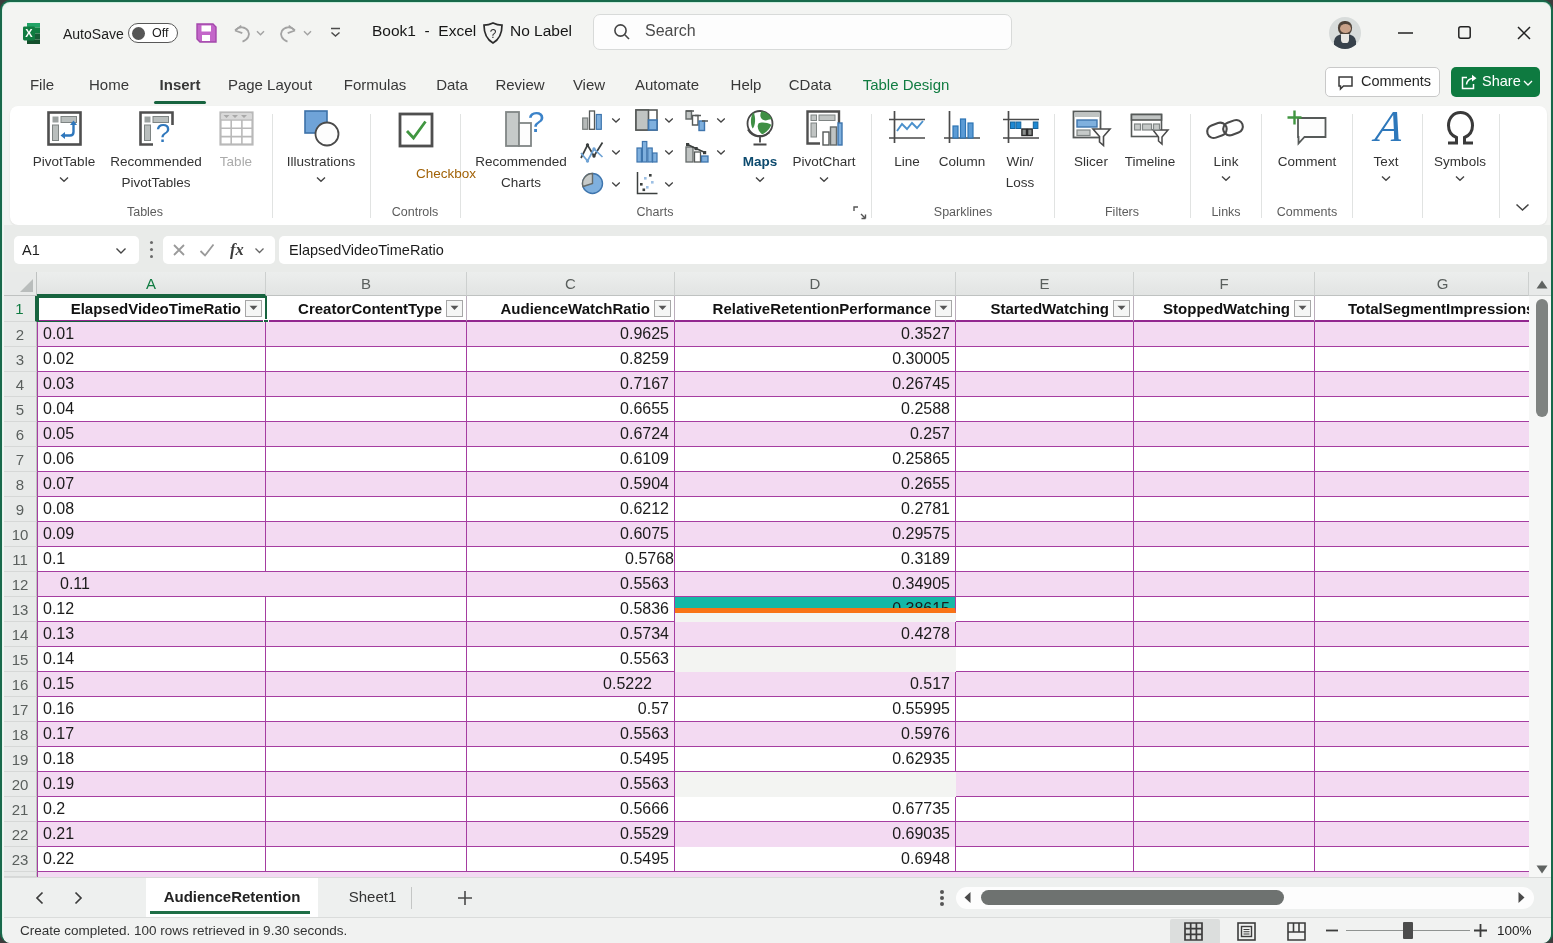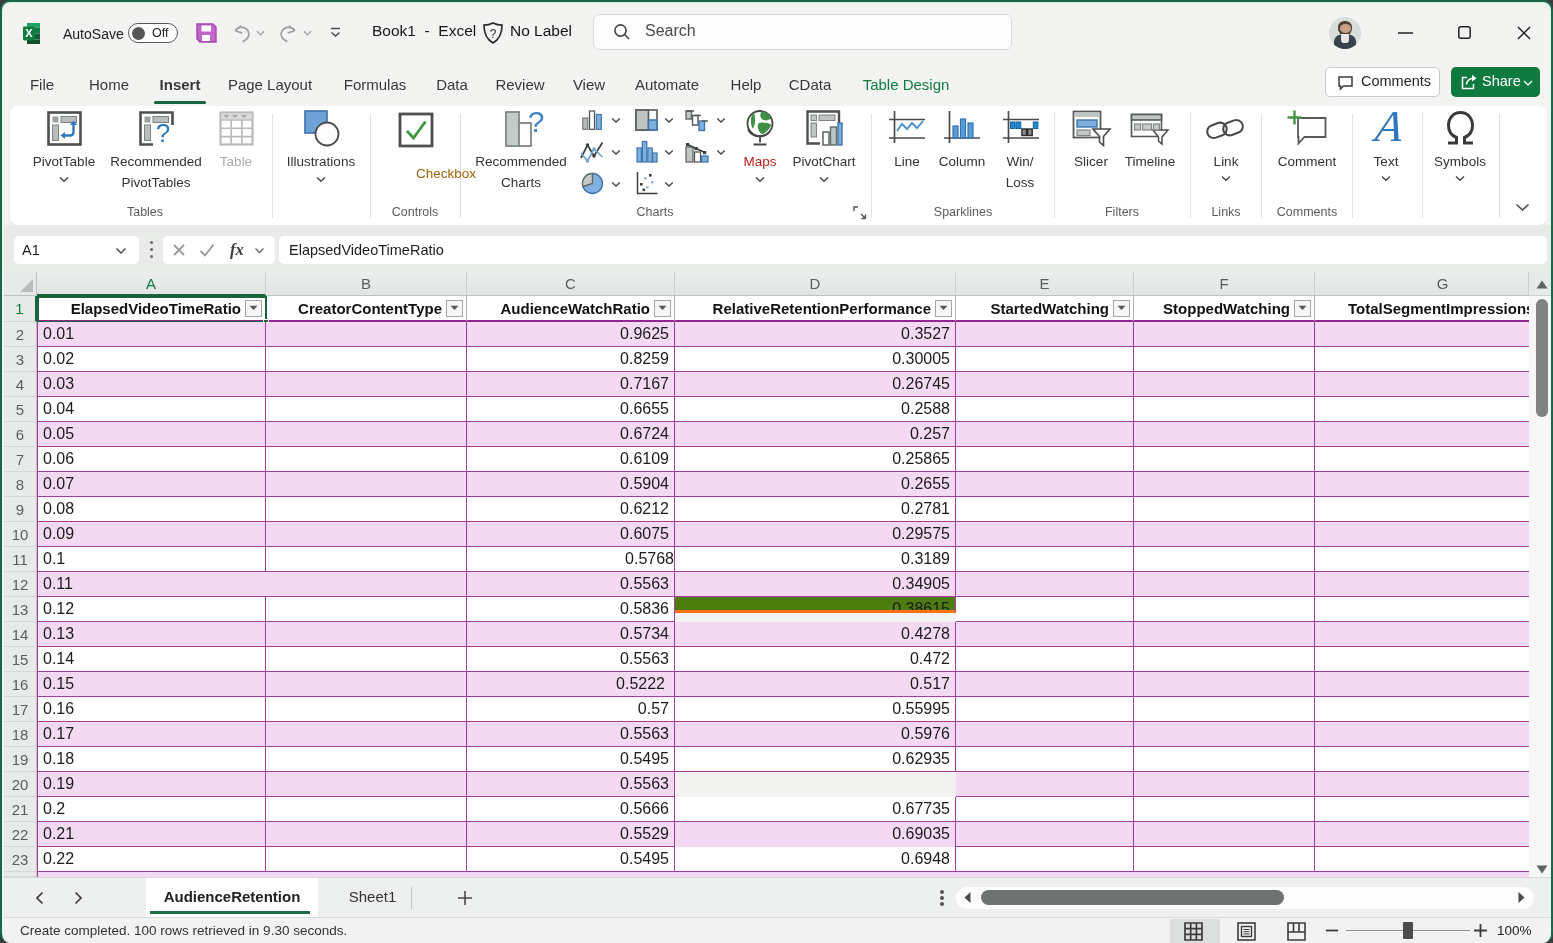--- a/index.html
+++ b/index.html
@@ -136,21 +136,21 @@
 <div class="grp" style="left:1224px;top:203px;">Links</div>
 <div class="grp" style="left:1305px;top:203px;">Comments</div>
 <div class="cap" style="left:62px;top:152px;color:#333;">PivotTable</div>
 <div class="cap" style="left:154px;top:152px;color:#333;">Recommended</div>
 <div class="cap" style="left:154px;top:173px;color:#333;">PivotTables</div>
 <div class="cap" style="left:234px;top:152px;color:#ababab;">Table</div>
 <div class="cap" style="left:319px;top:152px;color:#333;">Illustrations</div>
 <div class="cap" style="left:413px;top:164px;color:#a16207;margin-left:31px;">Checkbox</div>
 <div class="cap" style="left:519px;top:152px;color:#333;">Recommended</div>
 <div class="cap" style="left:519px;top:173px;color:#333;">Charts</div>
-<div class="cap" style="left:758px;top:152px;color:#b91c1c;">Maps</div>
+<div class="cap" style="left:758px;top:152px;color:#0c4a6e;font-weight:bold;">Maps</div>
 <div class="cap" style="left:822px;top:152px;color:#333;">PivotChart</div>
 <div class="cap" style="left:905px;top:152px;color:#333;">Line</div>
 <div class="cap" style="left:960px;top:152px;color:#333;">Column</div>
 <div class="cap" style="left:1018px;top:152px;color:#333;">Win/</div>
 <div class="cap" style="left:1018px;top:173px;color:#333;">Loss</div>
 <div class="cap" style="left:1089px;top:152px;color:#333;">Slicer</div>
 <div class="cap" style="left:1148px;top:152px;color:#333;">Timeline</div>
 <div class="cap" style="left:1224px;top:152px;color:#333;">Link</div>
 <div class="cap" style="left:1305px;top:152px;color:#333;">Comment</div>
 <div class="cap" style="left:1384px;top:152px;color:#333;">Text</div>
@@ -569,51 +569,50 @@
 <div class="cell" style="left:954px;top:520px;width:178px;height:25px;line-height:24px;background:#f3daf2;border-right:1px solid #a53da1;border-bottom:1px solid #a53da1;text-align:left;padding-left:5px;"></div>
 <div class="cell" style="left:1132px;top:520px;width:181px;height:25px;line-height:24px;background:#f3daf2;border-right:1px solid #a53da1;border-bottom:1px solid #a53da1;text-align:left;padding-left:5px;"></div>
 <div class="cell" style="left:1313px;top:520px;width:214px;height:25px;line-height:24px;background:#f3daf2;border-bottom:1px solid #a53da1;text-align:left;padding-left:5px;"></div>
 <div class="cell" style="left:35px;top:545px;width:229px;height:25px;line-height:24px;background:#ffffff;border-left:1px solid #a53da1;border-right:1px solid #a53da1;border-bottom:1px solid #a53da1;text-align:left;padding-left:5px;">0.1</div>
 <div class="cell" style="left:264px;top:545px;width:201px;height:25px;line-height:24px;background:#ffffff;border-right:1px solid #a53da1;border-bottom:1px solid #a53da1;text-align:left;padding-left:5px;"></div>
 <div class="cell" style="left:465px;top:545px;width:208px;height:25px;line-height:24px;background:#ffffff;border-right:1px solid #a53da1;border-bottom:1px solid #a53da1;text-align:right;">0.5768</div>
 <div class="cell" style="left:673px;top:545px;width:281px;height:25px;line-height:24px;background:#ffffff;border-right:1px solid #a53da1;border-bottom:1px solid #a53da1;text-align:right;padding-right:5px;">0.3189</div>
 <div class="cell" style="left:954px;top:545px;width:178px;height:25px;line-height:24px;background:#ffffff;border-right:1px solid #a53da1;border-bottom:1px solid #a53da1;text-align:left;padding-left:5px;"></div>
 <div class="cell" style="left:1132px;top:545px;width:181px;height:25px;line-height:24px;background:#ffffff;border-right:1px solid #a53da1;border-bottom:1px solid #a53da1;text-align:left;padding-left:5px;"></div>
 <div class="cell" style="left:1313px;top:545px;width:214px;height:25px;line-height:24px;background:#ffffff;border-bottom:1px solid #a53da1;text-align:left;padding-left:5px;"></div>
-<div class="cell" style="left:35px;top:570px;width:272px;height:25px;line-height:24px;background:#f3daf2;border-left:1px solid #a53da1;border-right:1px solid #a53da1;border-bottom:1px solid #a53da1;text-align:left;padding-left:5px;">0.11</div>
+<div class="cell" style="left:35px;top:570px;width:272px;height:25px;line-height:24px;background:#f3daf2;border-left:1px solid #a53da1;border-right:1px solid #a53da1;border-bottom:1px solid #a53da1;text-align:left;padding-left:22px;">0.11</div>
 <div class="cell" style="left:264px;top:570px;width:201px;height:25px;line-height:24px;background:#f3daf2;border-right:1px solid #a53da1;border-bottom:1px solid #a53da1;text-align:left;padding-left:5px;"></div>
 <div class="cell" style="left:465px;top:570px;width:208px;height:25px;line-height:24px;background:#f3daf2;border-right:1px solid #a53da1;border-bottom:1px solid #a53da1;text-align:right;padding-right:5px;">0.5563</div>
 <div class="cell" style="left:673px;top:570px;width:281px;height:25px;line-height:24px;background:#f3daf2;border-right:1px solid #a53da1;border-bottom:1px solid #a53da1;text-align:right;padding-right:5px;">0.34905</div>
 <div class="cell" style="left:954px;top:570px;width:178px;height:25px;line-height:24px;background:#f3daf2;border-right:1px solid #a53da1;border-bottom:1px solid #a53da1;text-align:left;padding-left:5px;"></div>
 <div class="cell" style="left:1132px;top:570px;width:181px;height:25px;line-height:24px;background:#f3daf2;border-right:1px solid #a53da1;border-bottom:1px solid #a53da1;text-align:left;padding-left:5px;"></div>
 <div class="cell" style="left:1313px;top:570px;width:214px;height:25px;line-height:24px;background:#f3daf2;border-bottom:1px solid #a53da1;text-align:left;padding-left:5px;"></div>
 <div class="cell" style="left:35px;top:595px;width:229px;height:25px;line-height:24px;background:#ffffff;border-left:1px solid #a53da1;border-right:1px solid #a53da1;border-bottom:1px solid #a53da1;text-align:left;padding-left:5px;">0.12</div>
 <div class="cell" style="left:264px;top:595px;width:201px;height:25px;line-height:24px;background:#ffffff;border-right:1px solid #a53da1;border-bottom:1px solid #a53da1;text-align:left;padding-left:5px;"></div>
 <div class="cell" style="left:465px;top:595px;width:208px;height:25px;line-height:24px;background:#ffffff;border-right:1px solid #a53da1;border-bottom:1px solid #a53da1;text-align:right;padding-right:5px;">0.5836</div>
-<div class="cell" style="left:673px;top:595px;width:281px;height:16px;line-height:24px;background:#4d7c0f;border-right:1px solid #a53da1;border-bottom:3px solid #f97316;text-align:right;padding-right:5px;">0.38615</div>
+<div class="cell" style="left:673px;top:595px;width:281px;height:16px;line-height:24px;background:#14b8a6;border-right:1px solid #a53da1;border-bottom:5px solid #f97316;text-align:right;padding-right:5px;">0.38615</div>
 <div class="cell" style="left:954px;top:595px;width:178px;height:25px;line-height:24px;background:#ffffff;border-right:1px solid #a53da1;border-bottom:1px solid #a53da1;text-align:left;padding-left:5px;"></div>
 <div class="cell" style="left:1132px;top:595px;width:181px;height:25px;line-height:24px;background:#ffffff;border-right:1px solid #a53da1;border-bottom:1px solid #a53da1;text-align:left;padding-left:5px;"></div>
 <div class="cell" style="left:1313px;top:595px;width:214px;height:25px;line-height:24px;background:#ffffff;border-bottom:1px solid #a53da1;text-align:left;padding-left:5px;"></div>
 <div class="cell" style="left:35px;top:620px;width:229px;height:25px;line-height:24px;background:#f3daf2;border-left:1px solid #a53da1;border-right:1px solid #a53da1;border-bottom:1px solid #a53da1;text-align:left;padding-left:5px;">0.13</div>
 <div class="cell" style="left:264px;top:620px;width:201px;height:25px;line-height:24px;background:#f3daf2;border-right:1px solid #a53da1;border-bottom:1px solid #a53da1;text-align:left;padding-left:5px;"></div>
 <div class="cell" style="left:465px;top:620px;width:208px;height:25px;line-height:24px;background:#f3daf2;border-right:1px solid #a53da1;border-bottom:1px solid #a53da1;text-align:right;padding-right:5px;">0.5734</div>
 <div class="cell" style="left:673px;top:620px;width:281px;height:25px;line-height:24px;background:#f3daf2;border-right:1px solid #a53da1;border-bottom:1px solid #a53da1;text-align:right;padding-right:5px;">0.4278</div>
 <div class="cell" style="left:954px;top:620px;width:178px;height:25px;line-height:24px;background:#f3daf2;border-right:1px solid #a53da1;border-bottom:1px solid #a53da1;text-align:left;padding-left:5px;"></div>
 <div class="cell" style="left:1132px;top:620px;width:181px;height:25px;line-height:24px;background:#f3daf2;border-right:1px solid #a53da1;border-bottom:1px solid #a53da1;text-align:left;padding-left:5px;"></div>
 <div class="cell" style="left:1313px;top:620px;width:214px;height:25px;line-height:24px;background:#f3daf2;border-bottom:1px solid #a53da1;text-align:left;padding-left:5px;"></div>
 <div class="cell" style="left:35px;top:645px;width:229px;height:25px;line-height:24px;background:#ffffff;border-left:1px solid #a53da1;border-right:1px solid #a53da1;border-bottom:1px solid #a53da1;text-align:left;padding-left:5px;">0.14</div>
 <div class="cell" style="left:264px;top:645px;width:201px;height:25px;line-height:24px;background:#ffffff;border-right:1px solid #a53da1;border-bottom:1px solid #a53da1;text-align:left;padding-left:5px;"></div>
 <div class="cell" style="left:465px;top:645px;width:208px;height:25px;line-height:24px;background:#ffffff;border-right:1px solid #a53da1;border-bottom:1px solid #a53da1;text-align:right;padding-right:5px;">0.5563</div>
-<div class="cell" style="left:673px;top:645px;width:281px;height:25px;line-height:24px;background:#ffffff;border-right:1px solid #a53da1;border-bottom:1px solid #a53da1;text-align:right;padding-right:5px;">0.472</div>
 <div class="cell" style="left:954px;top:645px;width:178px;height:25px;line-height:24px;background:#ffffff;border-right:1px solid #a53da1;border-bottom:1px solid #a53da1;text-align:left;padding-left:5px;"></div>
 <div class="cell" style="left:1132px;top:645px;width:181px;height:25px;line-height:24px;background:#ffffff;border-right:1px solid #a53da1;border-bottom:1px solid #a53da1;text-align:left;padding-left:5px;"></div>
 <div class="cell" style="left:1313px;top:645px;width:214px;height:25px;line-height:24px;background:#ffffff;border-bottom:1px solid #a53da1;text-align:left;padding-left:5px;"></div>
 <div class="cell" style="left:35px;top:670px;width:229px;height:25px;line-height:24px;background:#f3daf2;border-left:1px solid #a53da1;border-right:1px solid #a53da1;border-bottom:1px solid #a53da1;text-align:left;padding-left:5px;">0.15</div>
 <div class="cell" style="left:264px;top:670px;width:201px;height:25px;line-height:24px;background:#f3daf2;border-right:1px solid #a53da1;border-bottom:1px solid #a53da1;text-align:left;padding-left:5px;"></div>
-<div class="cell" style="left:465px;top:670px;width:208px;height:25px;line-height:24px;background:#f3daf2;border-right:1px solid #a53da1;border-bottom:1px solid #a53da1;text-align:right;padding-right:9px;">0.5222</div>
+<div class="cell" style="left:465px;top:670px;width:208px;height:25px;line-height:24px;background:#f3daf2;border-right:1px solid #a53da1;border-bottom:1px solid #a53da1;text-align:right;padding-right:22px;">0.5222</div>
 <div class="cell" style="left:673px;top:670px;width:281px;height:25px;line-height:24px;background:#f3daf2;border-right:1px solid #a53da1;border-bottom:1px solid #a53da1;text-align:right;padding-right:5px;">0.517</div>
 <div class="cell" style="left:954px;top:670px;width:178px;height:25px;line-height:24px;background:#f3daf2;border-right:1px solid #a53da1;border-bottom:1px solid #a53da1;text-align:left;padding-left:5px;"></div>
 <div class="cell" style="left:1132px;top:670px;width:181px;height:25px;line-height:24px;background:#f3daf2;border-right:1px solid #a53da1;border-bottom:1px solid #a53da1;text-align:left;padding-left:5px;"></div>
 <div class="cell" style="left:1313px;top:670px;width:214px;height:25px;line-height:24px;background:#f3daf2;border-bottom:1px solid #a53da1;text-align:left;padding-left:5px;"></div>
 <div class="cell" style="left:35px;top:695px;width:229px;height:25px;line-height:24px;background:#ffffff;border-left:1px solid #a53da1;border-right:1px solid #a53da1;border-bottom:1px solid #a53da1;text-align:left;padding-left:5px;">0.16</div>
 <div class="cell" style="left:264px;top:695px;width:201px;height:25px;line-height:24px;background:#ffffff;border-right:1px solid #a53da1;border-bottom:1px solid #a53da1;text-align:left;padding-left:5px;"></div>
 <div class="cell" style="left:465px;top:695px;width:208px;height:25px;line-height:24px;background:#ffffff;border-right:1px solid #a53da1;border-bottom:1px solid #a53da1;text-align:right;padding-right:5px;">0.57</div>
 <div class="cell" style="left:673px;top:695px;width:281px;height:25px;line-height:24px;background:#ffffff;border-right:1px solid #a53da1;border-bottom:1px solid #a53da1;text-align:right;padding-right:5px;">0.55995</div>
 <div class="cell" style="left:954px;top:695px;width:178px;height:25px;line-height:24px;background:#ffffff;border-right:1px solid #a53da1;border-bottom:1px solid #a53da1;text-align:left;padding-left:5px;"></div>
 <div class="cell" style="left:1132px;top:695px;width:181px;height:25px;line-height:24px;background:#ffffff;border-right:1px solid #a53da1;border-bottom:1px solid #a53da1;text-align:left;padding-left:5px;"></div>

